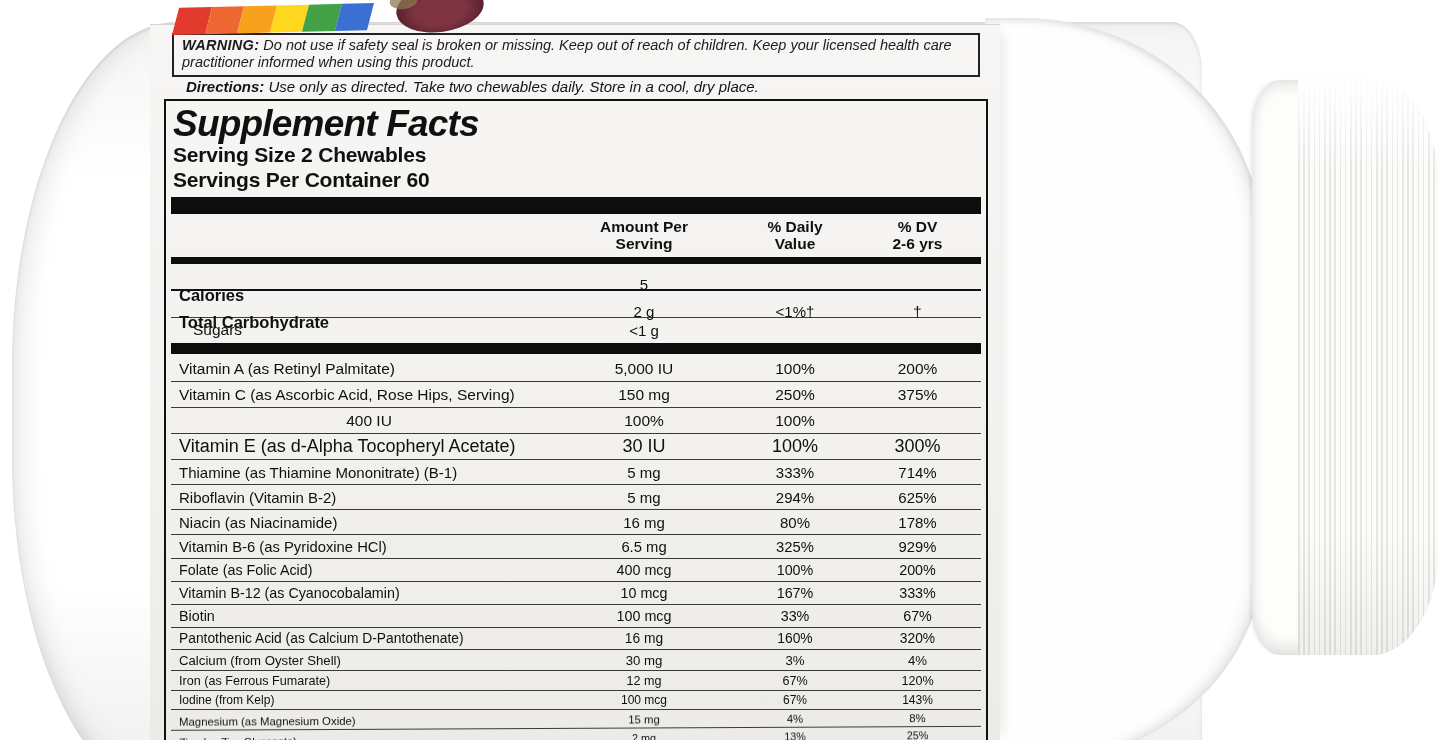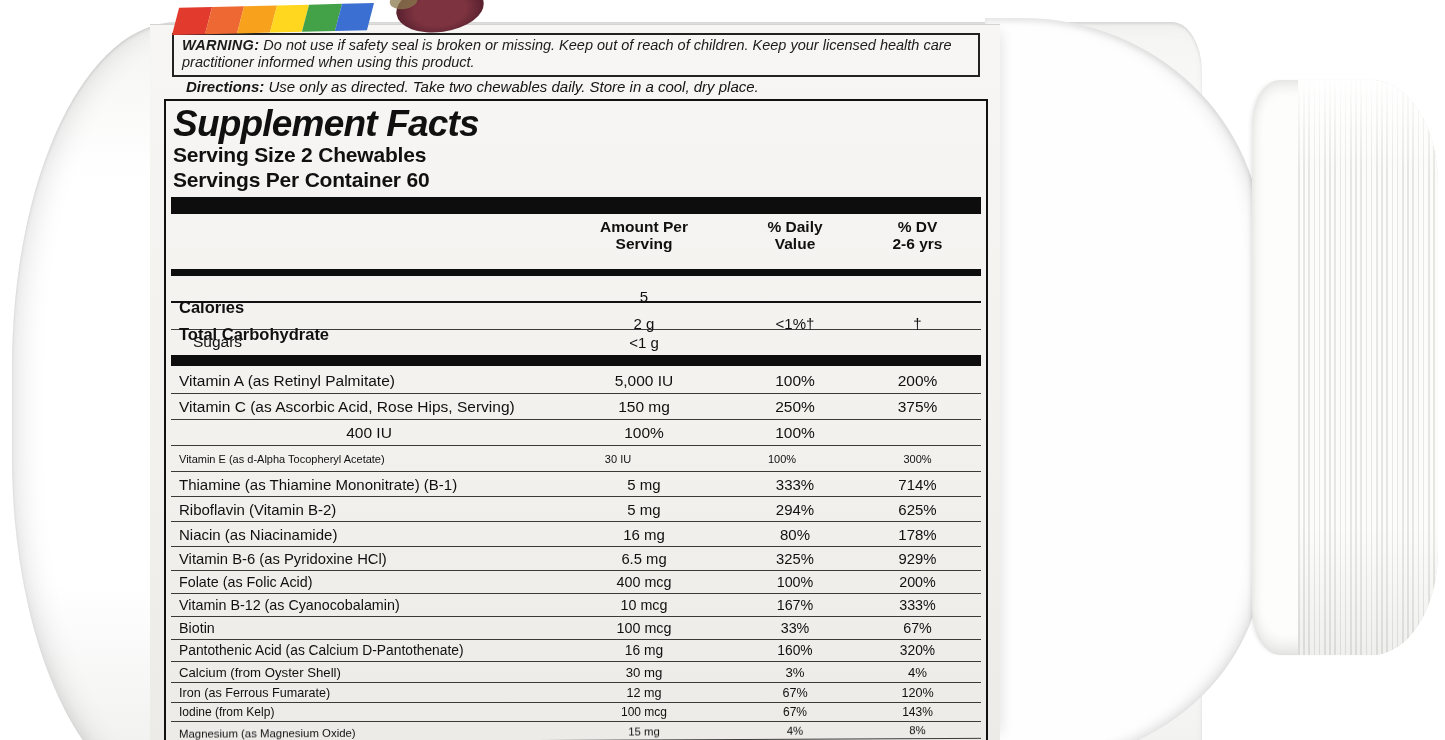--- a/index.html
+++ b/index.html
@@ -52,21 +52,21 @@
   .sf-sub{font-size:21px;font-weight:bold;line-height:1.16;
     margin-left:2px;letter-spacing:-.2px;}
   .bar{background:#0d0d0d;}
   .b-thick{height:17px;margin-top:5px;}
   .b-med{height:7px;}
   .b-thick2{height:11px;margin:1px 0 2px;}
 
   .grid-cols{display:grid;grid-template-columns:1fr 170px 132px 113px;align-items:center;
     padding:0 7px 0 8px;}
   .sf-header{font-weight:bold;font-size:15.5px;line-height:1.12;padding-top:4px;
-    padding-bottom:16px;align-items:end;}
+    padding-bottom:4px;align-items:end;}
   .hcell{text-align:center;}
 
   .mrow .m-name{font-size:16.5px;}
   .mrow .m-name.bold{font-weight:bold;margin-top:22px;}
   .mrow .m-name.indent{font-weight:normal;font-size:15.5px;padding-left:14px;}
   .m-amt,.m-dv,.m-dv24{text-align:center;font-size:15px;}
   .sep-med{height:2.5px;background:#111;}
   .sep-hair{height:1px;background:#3c3c3c;}
 
   .nrow{border-bottom:1px solid #3a3a3a;}
@@ -155,21 +155,21 @@
     <span class="n-name">Vitamin C (as Ascorbic Acid, Rose Hips, Serving)</span>
     <span class="n-amt">150 mg</span>
     <span class="n-dv">250%</span>
     <span class="n-dv24">375%</span>
   </div>
           <div class="grid-cols nrow" style="height: 25px; font-size: 15.5px;">
     <span class="n-amt">400 IU</span>
     <span class="n-dv">100%</span>
     <span class="n-dv24">100%</span>
   </div>
-          <div class="grid-cols nrow" style="height: 25px; font-size: 11px; gap: 13px;">
+          <div class="grid-cols nrow" style="height: 25px; font-size: 18px;">
     <span class="n-name">Vitamin E (as d-Alpha Tocopheryl Acetate)</span>
     <span class="n-amt">30 IU</span>
     <span class="n-dv">100%</span>
     <span class="n-dv24">300%</span>
   </div>
           <div class="grid-cols nrow" style="height: 24px; font-size: 15px;">
     <span class="n-name">Thiamine (as Thiamine Mononitrate) (B-1)</span>
     <span class="n-amt">5 mg</span>
     <span class="n-dv">333%</span>
     <span class="n-dv24">714%</span>

